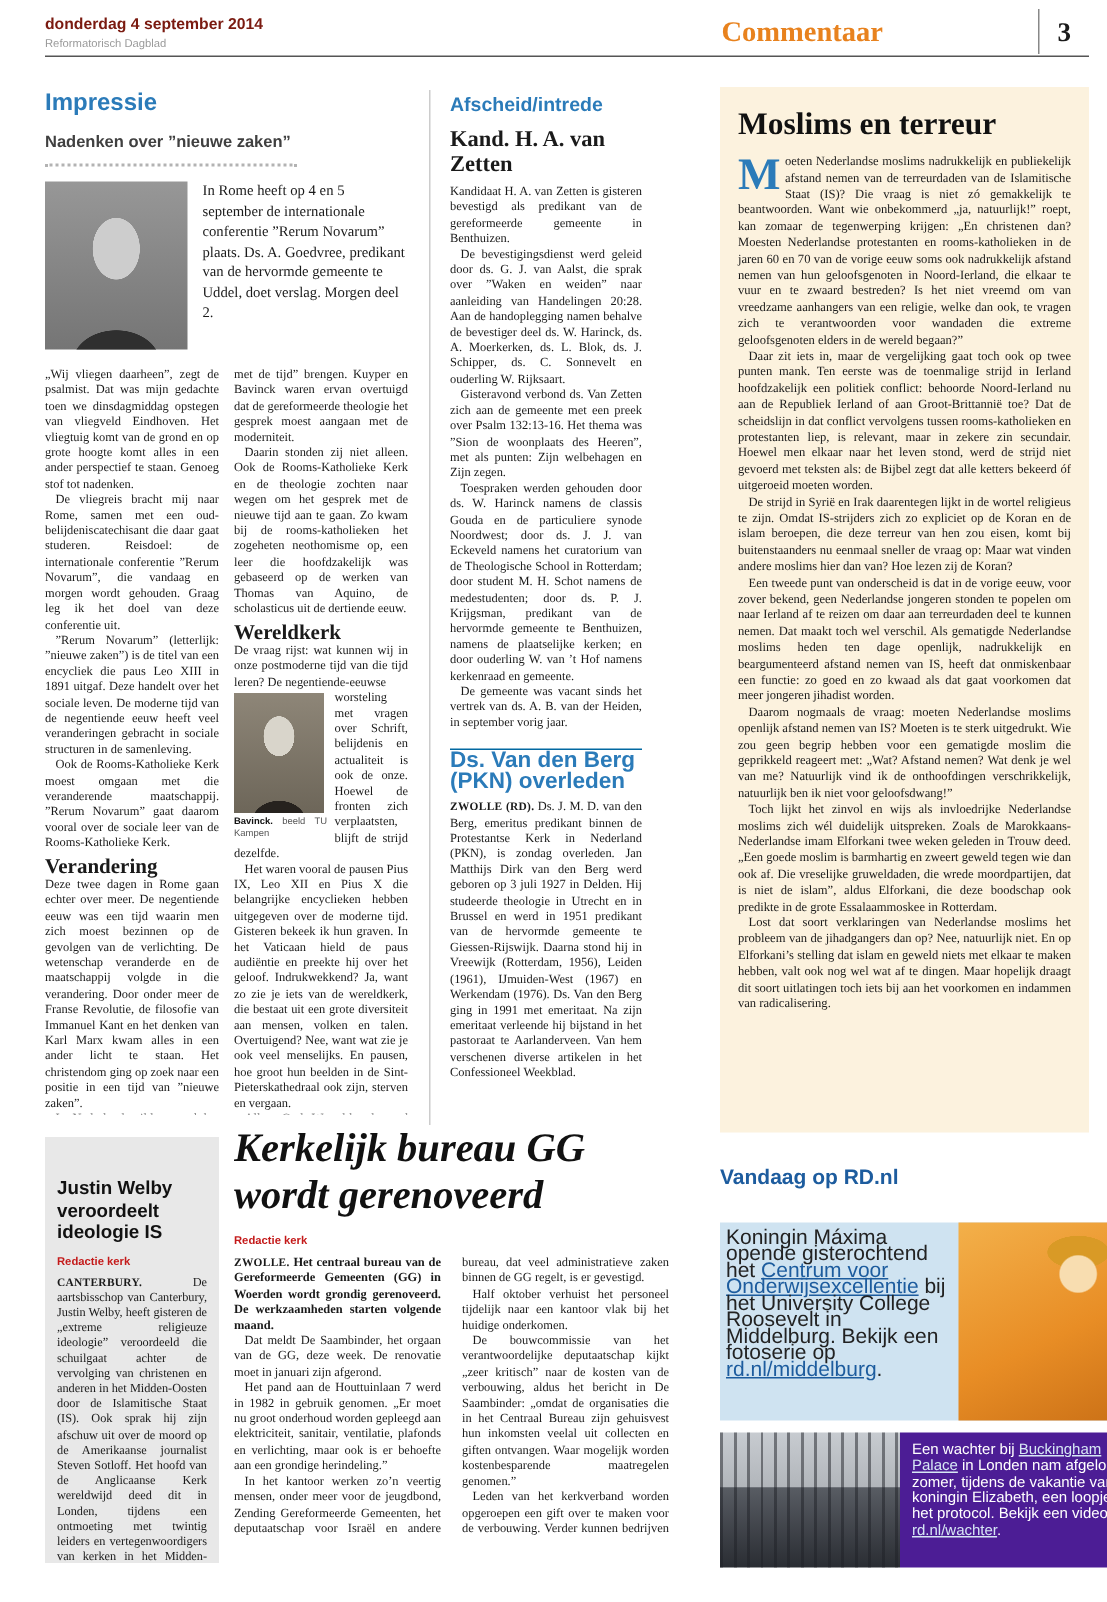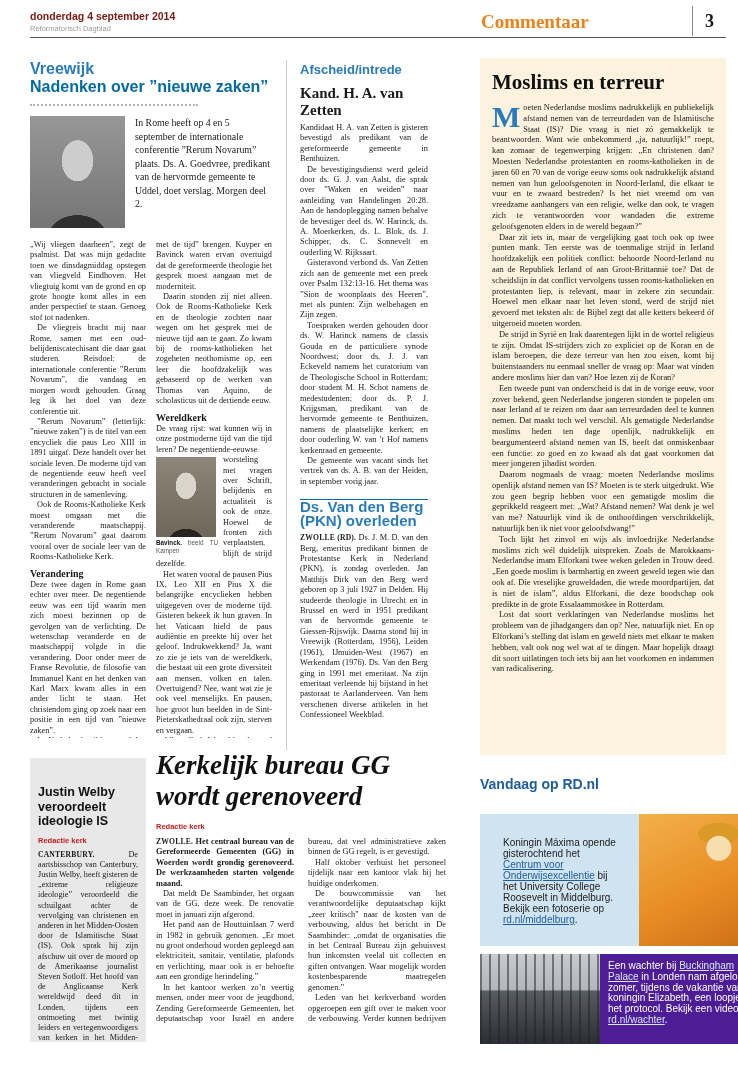--- a/index.html
+++ b/index.html
@@ -14,34 +14,34 @@
               font-size:7.5px; color:#9a9a9a; }
   .header-rule { position:absolute; left:30px; width:696px; top:37px; border-top:1px solid #555; }
   .section-label { position:absolute; left:481px; top:11px; font-size:19px; font-weight:700;
                    color:#e8821e; }
   .pagenum { position:absolute; right:12px; top:6px; width:34px; height:30px; border-left:1px solid #888;
              text-align:center; font-size:18px; font-weight:700; padding-top:5px; }
 
   
   .impressie { position:absolute; left:30px; top:60px; width:242px; }
   .kicker { font-family:"Liberation Sans",sans-serif; font-weight:700; font-size:16px; color:#2b7bb9; }
-  .imp-title { font-family:"Liberation Sans",sans-serif; font-weight:700; font-size:16px; color:#0369a1; margin-top:0; }
+  .imp-title { font-family:"Liberation Sans",sans-serif; font-weight:700; font-size:11px; color:#404040; margin-top:11px; }
   .dotted { width:168px; border-top:2px dotted #b3b3b3; margin:8px 0 10px; }
   .lead { display:flex; gap:10px; }
   .photo-goedvree { width:95px; height:112px; flex:none;
     background:
       radial-gradient(ellipse 26px 34px at 50% 40%, #cdcdcd 0 60%, transparent 61%),
       radial-gradient(ellipse 48px 36px at 50% 108%, #2f2f2f 0 60%, transparent 61%),
       linear-gradient(#979797,#757575); }
   .intro { font-size:9.8px; line-height:13.5px; }
   .cols { display:flex; gap:10px; margin-top:12px; height:498px; overflow:hidden; }
   .col { width:116px; flex:none; font-size:8.3px; line-height:10.4px; text-align:justify; }
   .col p { text-indent:7px; }
   .col p.ni { text-indent:0; }
-  .subhead { font-weight:700; font-size:10px; margin:6px 0 1px; }
+  .subhead { font-weight:700; font-size:14px; margin:6px 0 1px; }
 
   .fig { float:left; width:62px; margin:2px 5px 2px 0; }
   .fig-photo { width:60px; height:80px;
     background:
       radial-gradient(ellipse 17px 22px at 50% 36%, #d9d5cb 0 60%, transparent 61%),
       radial-gradient(ellipse 30px 24px at 50% 108%, #26221e 0 60%, transparent 61%),
       linear-gradient(#8e8678,#6d6659); }
   .fig-caption { font-family:"Liberation Sans",sans-serif; font-size:6.3px; line-height:7.5px;
                  color:#555; margin-top:2px; }
   .fig-caption b { color:#111; }
@@ -85,21 +85,21 @@
   .bcol { width:138px; flex:none; font-size:8.3px; line-height:10.4px; text-align:justify; }
   .bcol p { text-indent:7px; }
   .bcol p.ni { text-indent:0; }
   .bold-intro { font-weight:700; }
 
   
   .rdnl { position:absolute; left:480px; top:776px; width:292px; }
   .rdnl-head { display:flex; justify-content:space-between; align-items:flex-start; }
   .rdnl-title { font-family:"Liberation Sans",sans-serif; font-weight:700; font-size:14px; color:#1d5c9e; }
   .rdnl-item1 { margin-top:8px; display:flex; height:132px; background:#cfe3f1; }
-  .rdnl-item1 .txt { flex:1; padding:23px; font-family:"Liberation Sans",sans-serif; font-size:10px;
+  .rdnl-item1 .txt { flex:1; padding:4px; font-family:"Liberation Sans",sans-serif; font-size:14px;
                      line-height:11px; color:#222; }
   .photo-maxima { width:133px; flex:none;
     background:
       radial-gradient(circle at 60% 26%, #f8ddb0 0 12px, transparent 13px),
       radial-gradient(ellipse 34px 18px at 60% 15%, #d99a26 0 60%, transparent 61%),
       linear-gradient(155deg, #f3b04a 0%, #e88d25 55%, #c76d15 100%); }
   .rdnl-item2 { margin-top:8px; display:flex; height:90px; }
   .photo-palace { width:120px; flex:none;
     background:
       repeating-linear-gradient(90deg, rgba(30,32,38,.5) 0 2px, transparent 2px 9px),
@@ -119,21 +119,21 @@
 
   <div class="dateline">donderdag 4 september 2014</div>
   <div class="masthead">Reformatorisch Dagblad</div>
   <div class="header-rule"></div>
   <div class="section-label">Commentaar</div>
   <div class="pagenum">3</div>
 
   <div class="vdiv" id="vdiv1"></div>
 
   <section class="impressie">
-    <div class="kicker">Vreewijk</div>
+    <div class="kicker">Impressie</div>
     <div class="imp-title">Nadenken over ”nieuwe zaken”</div>
     <div class="dotted"></div>
     <div class="lead">
       <div class="photo-goedvree"></div>
       <p class="intro">In Rome heeft op 4 en 5 september de internationale conferentie ”Rerum Novarum” plaats. Ds. A. Goedvree, predikant van de hervormde gemeente te Uddel, doet verslag. Morgen deel 2.</p>
     </div>
     <div class="cols">
       <div class="col">
         <p class="ni">„Wij vliegen daarheen”, zegt de psalmist. Dat was mijn gedachte toen we dinsdagmiddag opstegen van vliegveld Eindhoven. Het vliegtuig komt van de grond en op grote hoogte komt alles in een ander perspectief te staan. Genoeg stof tot nadenken.</p>
         <p>De vliegreis bracht mij naar Rome, samen met een oud-belijdeniscatechisant die daar gaat studeren. Reisdoel: de internationale conferentie ”Rerum Novarum”, die vandaag en morgen wordt gehouden. Graag leg ik het doel van deze conferentie uit.</p>

